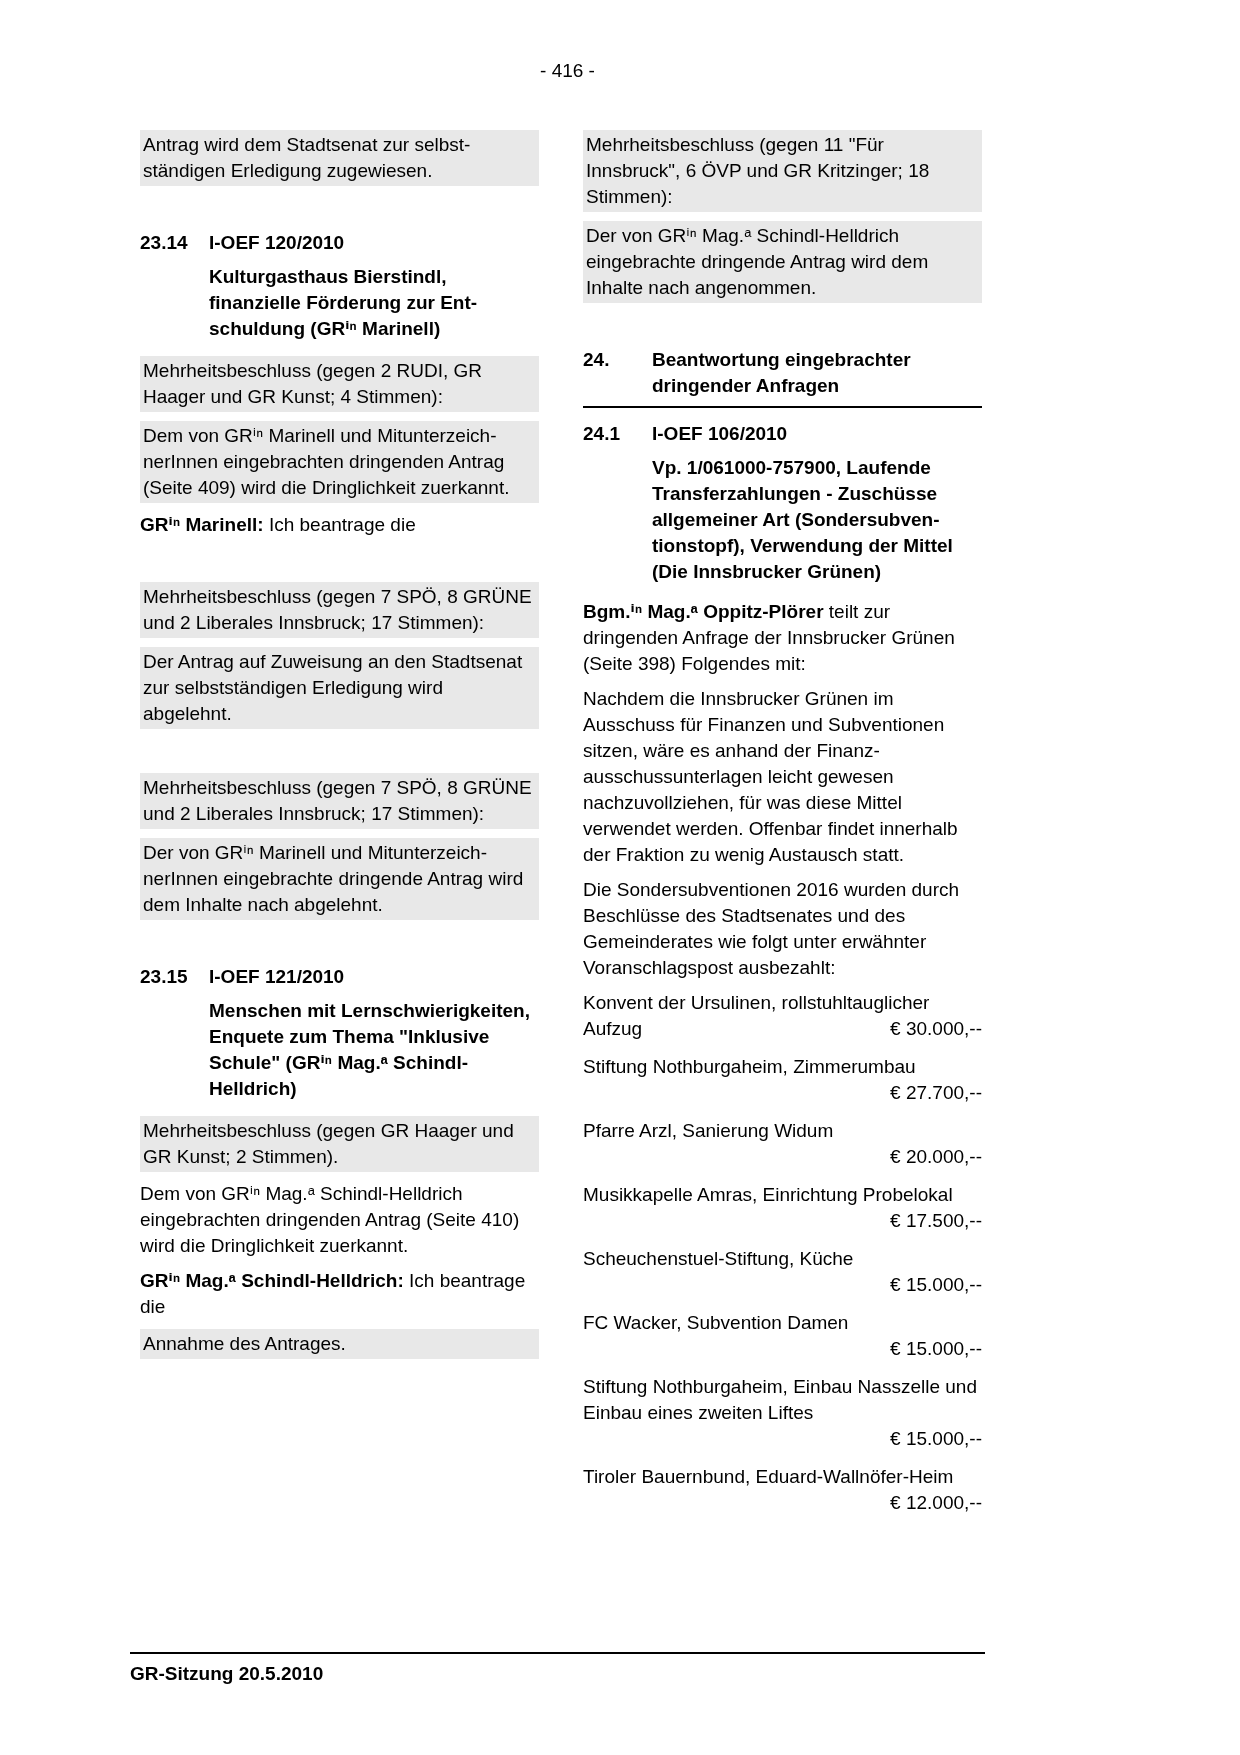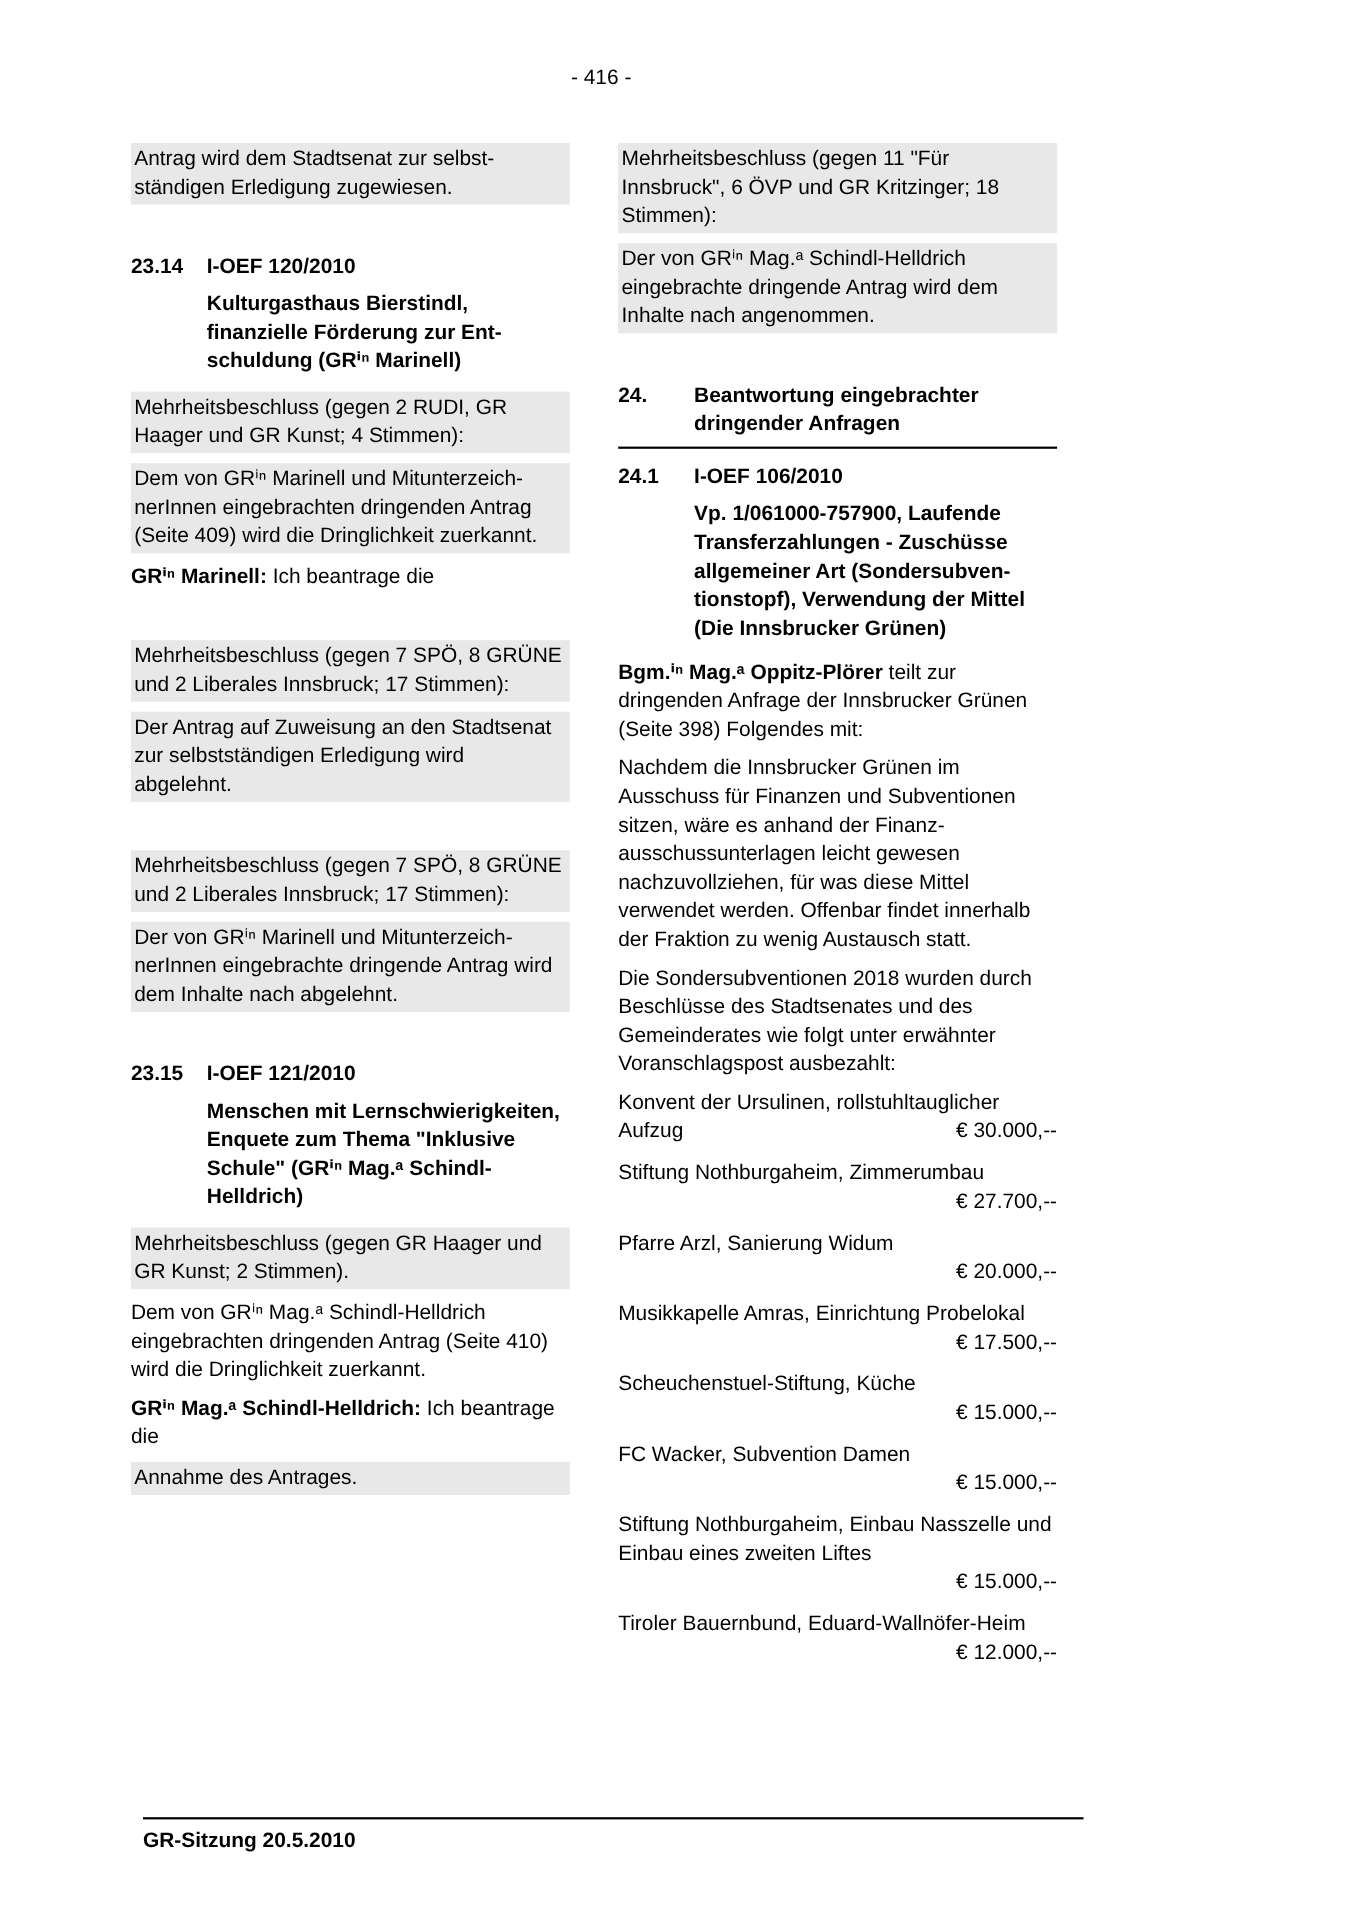--- a/index.html
+++ b/index.html
@@ -9,21 +9,21 @@
     width: 1240px;
     height: 1755px;
     background: #ffffff;
     color: #000000;
     font-family: "Liberation Sans", "DejaVu Sans", sans-serif;
     font-size: 19px;
     line-height: 26px;
     overflow: hidden;
     margin: 0 auto;
   }
-  .content { position: absolute; left: 119px; top: 0; width: 855px; }
+  .content { position: absolute; left: 140px; top: 0; width: 855px; }
   .page-number { text-align: center; margin-top: 58px; }
   .columns { display: flex; gap: 44px; margin-top: 46px; align-items: flex-start; }
   .col { width: 399px; flex: none; }
 
   p { margin: 0 0 9px 0; }
   .hl { background: var(--hl, #e8e8e8); padding: 2px 4px 2px 3px; }
   .gap-lg { margin-top: 44px; }
 
   .agenda-head { display: flex; font-weight: bold; margin-bottom: 8px; }
   .agenda-head .num { width: 69px; flex: none; }
@@ -108,21 +108,21 @@
 
         <div class="agenda-head">
           <span class="num">24.1</span>
           <span class="code">I-OEF 106/2010</span>
         </div>
         <div class="agenda-title">Vp. 1/061000-757900, Laufende Transferzahlungen - Zuschüsse allgemeiner Art (Sondersubven­tionstopf), Verwendung der Mit­tel (Die Innsbrucker Grünen)</div>
 
         <p><b class="speaker">Bgm.ⁱⁿ Mag.ᵃ Oppitz-Plörer</b> <span>teilt zur dringenden Anfrage der Innsbrucker Grünen (Seite 398) Folgendes mit:</span></p>
 
         <p>Nachdem die Innsbrucker Grünen im Ausschuss für Finanzen und Subventio­nen sitzen, wäre es anhand der Finanz­ausschussunterlagen leicht gewesen nachzuvollziehen, für was diese Mittel verwendet werden. Offenbar findet innerhalb der Fraktion zu wenig Austausch statt.</p>
-        <p>Die Sondersubventionen 2018 wurden durch Beschlüsse des Stadtsenates und des Gemeinderates wie folgt unter erwähnter Voranschlagspost ausbezahlt:</p>
+        <p>Die Sondersubventionen 2016 wurden durch Beschlüsse des Stadtsenates und des Gemeinderates wie folgt unter erwähnter Voranschlagspost ausbezahlt:</p>
 
         <div class="subvention">
           <span class="sub-text">Konvent der Ursulinen, rollstuhltauglicher Aufzug</span>
           <span class="sub-amount">€ 30.000,--</span>
         </div>
         <div class="subvention nl">
           <span class="sub-text">Stiftung Nothburgaheim, Zimmerumbau</span>
           <span class="sub-amount">€ 27.700,--</span>
         </div>
         <div class="subvention nl">

